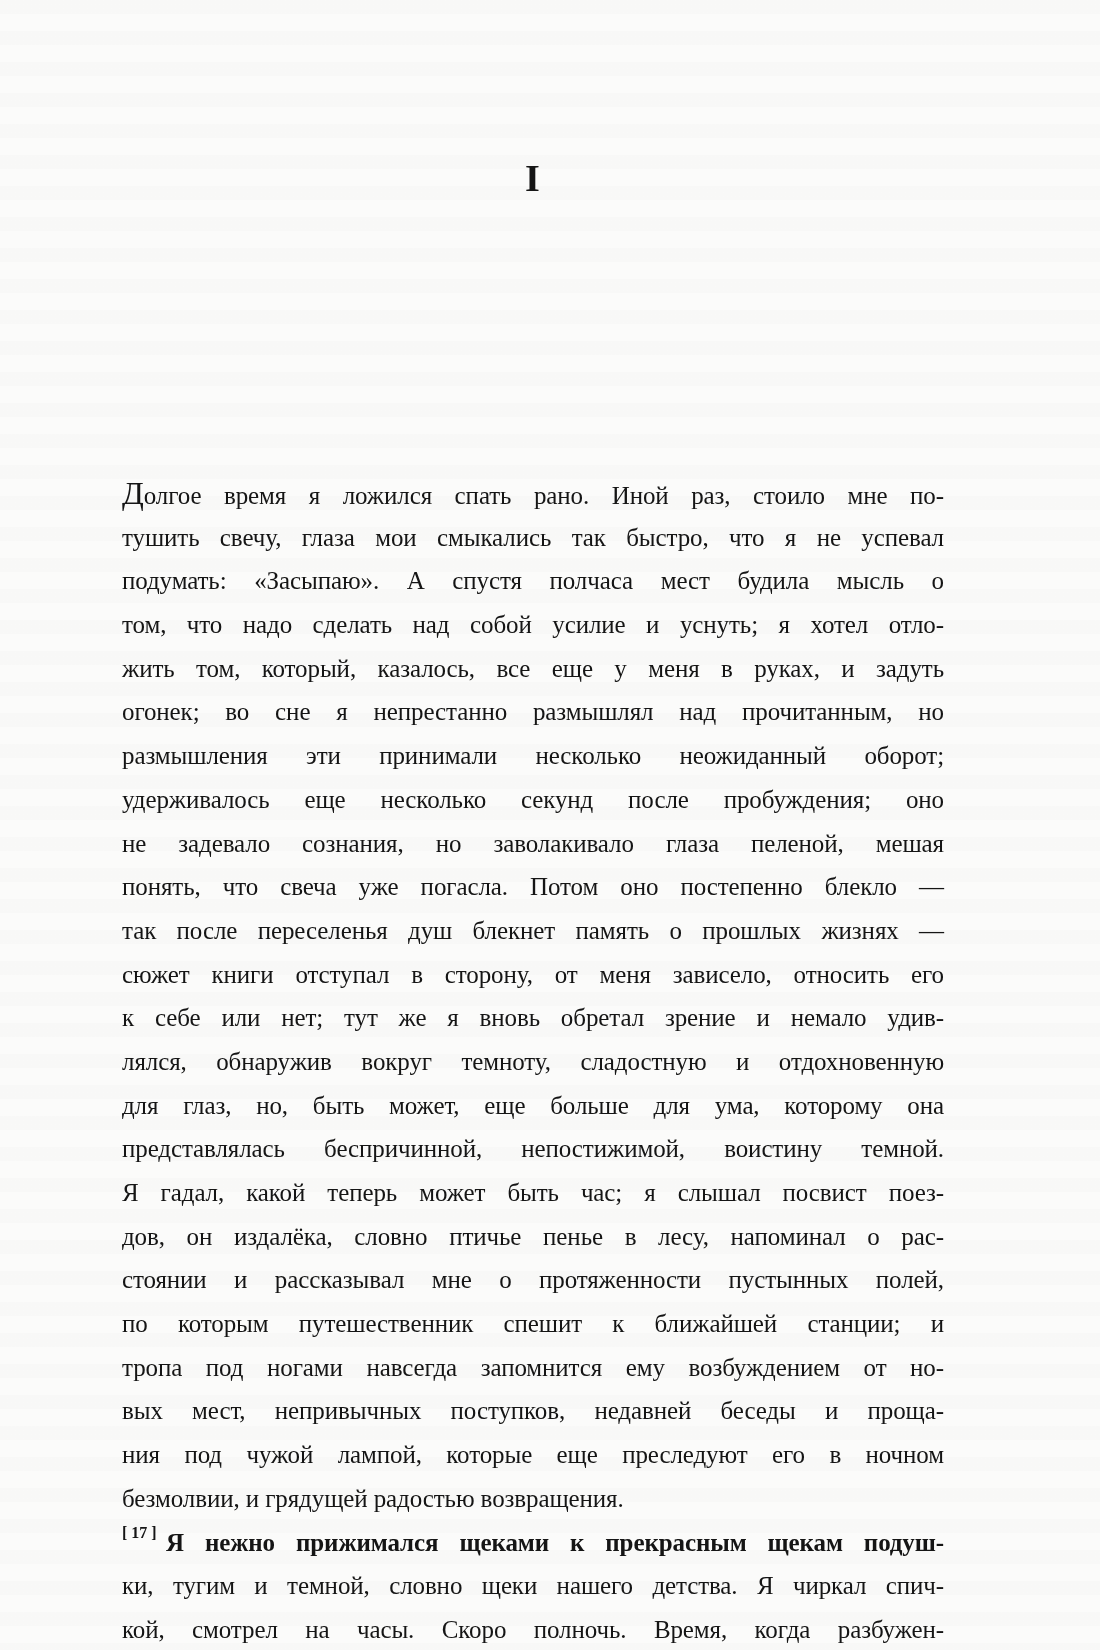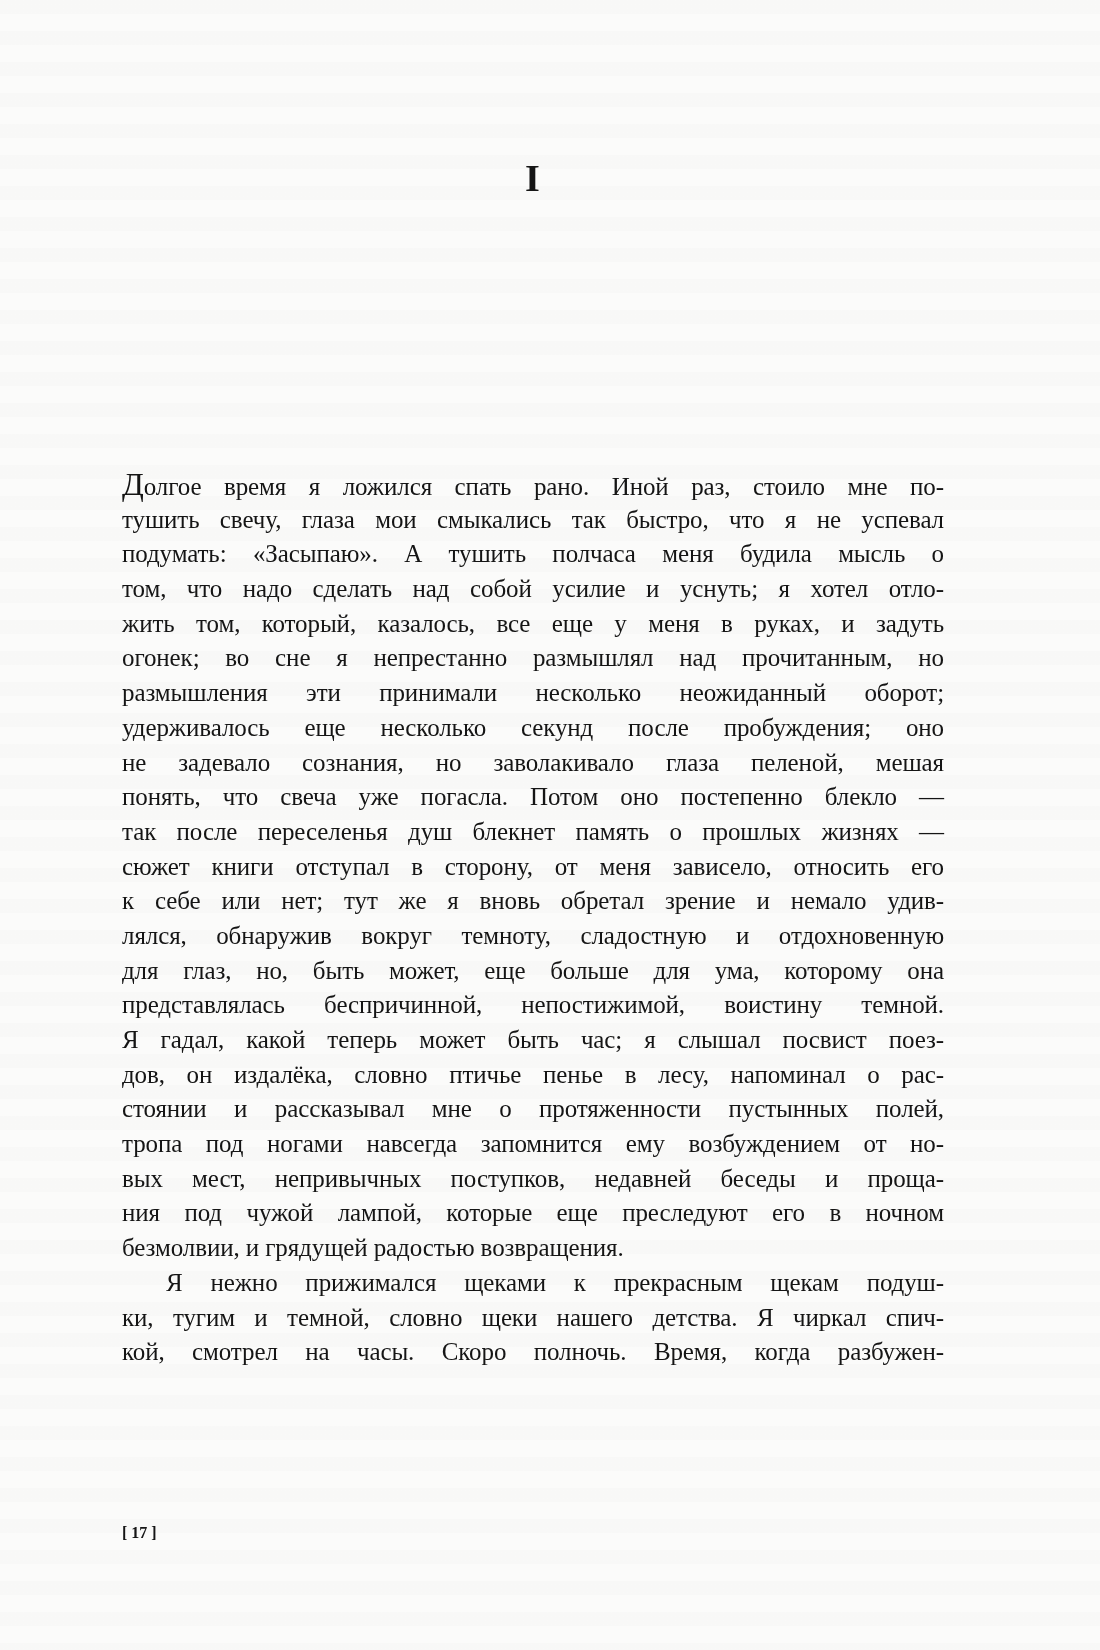--- a/index.html
+++ b/index.html
@@ -48,28 +48,30 @@
     font-size: 25px;
     letter-spacing: -0.1px;
   }
   .line {
     height: 34.7px;
     line-height: 34.7px;
     text-align: justify;
     text-align-last: justify;
     white-space: normal;
     overflow: visible;
+    margin-top: 9px;
   }
   .line.para-end {
     text-align: center;
     text-align-last: left;
   }
   .line.indent {
     padding-left: 44px;
     box-sizing: border-box;
+    font-weight: bold;
   }
   .initial {
     font-size: 32px;
     line-height: 1;
     vertical-align: baseline;
   }
   .folio {
     position: absolute;
     top: 1518px;
     left: 122px;
@@ -81,37 +83,38 @@
 </style>
 </head>
 <body>
 
 <div class="page">
   <div class="chapter">I</div>
 
   <div class="text-block" id="text-block">
       <div class="line"><span class="initial">Д</span>олгое время я ложился спать рано. Иной раз, стоило мне по-</div>
       <div class="line">тушить свечу, глаза мои смыкались так быстро, что я не успевал</div>
-      <div class="line">подумать: «Засыпаю». А тушить полчаса меня будила мысль о</div>
+      <div class="line">подумать: «Засыпаю». А спустя полчаса мест будила мысль о</div>
       <div class="line">том, что надо сделать над собой усилие и уснуть; я хотел отло-</div>
       <div class="line">жить том, который, казалось, все еще у меня в руках, и задуть</div>
       <div class="line">огонек; во сне я непрестанно размышлял над прочитанным, но</div>
       <div class="line">размышления эти принимали несколько неожиданный оборот;</div>
       <div class="line">удерживалось еще несколько секунд после пробуждения; оно</div>
       <div class="line">не задевало сознания, но заволакивало глаза пеленой, мешая</div>
       <div class="line">понять, что свеча уже погасла. Потом оно постепенно блекло —</div>
       <div class="line">так после переселенья душ блекнет память о прошлых жизнях —</div>
       <div class="line">сюжет книги отступал в сторону, от меня зависело, относить его</div>
       <div class="line">к себе или нет; тут же я вновь обретал зрение и немало удив-</div>
       <div class="line">лялся, обнаружив вокруг темноту, сладостную и отдохновенную</div>
       <div class="line">для глаз, но, быть может, еще больше для ума, которому она</div>
       <div class="line">представлялась беспричинной, непостижимой, воистину темной.</div>
       <div class="line">Я гадал, какой теперь может быть час; я слышал посвист поез-</div>
       <div class="line">дов, он издалёка, словно птичье пенье в лесу, напоминал о рас-</div>
       <div class="line">стоянии и рассказывал мне о протяженности пустынных полей,</div>
+      <div class="line">по которым путешественник спешит к ближайшей станции; и</div>
       <div class="line">тропа под ногами навсегда запомнится ему возбуждением от но-</div>
       <div class="line">вых мест, непривычных поступков, недавней беседы и проща-</div>
       <div class="line">ния под чужой лампой, которые еще преследуют его в ночном</div>
       <div class="line para-end">безмолвии, и грядущей радостью возвращения.</div>
       <div class="line indent">Я нежно прижимался щеками к прекрасным щекам подуш-</div>
       <div class="line">ки, тугим и темной, словно щеки нашего детства. Я чиркал спич-</div>
       <div class="line">кой, смотрел на часы. Скоро полночь. Время, когда разбужен-</div>
     </div>
 
   <div class="folio">[ 17 ]</div>

